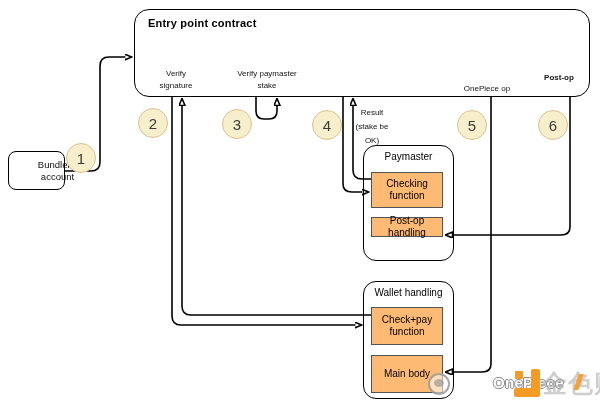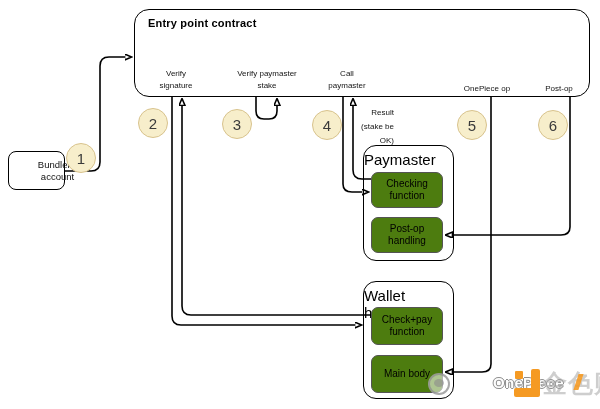--- a/index.html
+++ b/index.html
@@ -2,24 +2,24 @@
 <html><head>
 <meta charset="utf-8">
 <style>
   html,body{margin:0;padding:0;background:#fff;}
   #canvas{
     position:relative;width:600px;height:409px;background:#ffffff;overflow:hidden;
     font-family:"Liberation Sans",sans-serif;color:#111;
   }
   
   .outer-box{position:absolute;background:#fff;border:1.6px solid #000;border-radius:13px;box-sizing:border-box;}
-  .inner-box{position:absolute;background:#4d7c0f;border:1.2px solid #545454;border-radius:7px;box-sizing:border-box;
+  .inner-box{position:absolute;background:#fdba74;border:1.2px solid #545454;border-radius:0;box-sizing:border-box;
     display:flex;align-items:center;justify-content:center;text-align:center;
     font-size:10px;line-height:12.5px;color:#000;}
-  .box-title{position:absolute;width:100%;font-size:15px;color:#000;}
+  .box-title{position:absolute;width:100%;text-align:center;font-size:10px;color:#000;}
   
   #entry-title{position:absolute;left:148px;top:17px;font-size:11px;font-weight:600;color:#000;letter-spacing:.2px;}
   .entry-label{position:absolute;transform:translateX(-50%);text-align:center;
     font-size:8px;line-height:12px;color:#141414;}
   
   .step-circle{position:absolute;width:30px;height:30px;border-radius:50%;
     background:#f7eecb;border:1px solid #d8c38d;box-sizing:border-box;
     display:flex;align-items:center;justify-content:center;
     font-size:15px;color:#3a3a3a;z-index:6;}
   
@@ -51,33 +51,32 @@
 </head>
 <body>
 
 <div id="canvas">
 
   <div class="outer-box" id="entry-box" style="left:134px;top:9px;width:456px;height:88px;border-radius:15px;"></div>
   <div id="entry-title">Entry point contract</div>
 
   <div class="entry-label" style="left:176px;top:68px;width:48px;">Verify signature</div>
   <div class="entry-label" style="left:267px;top:68px;width:78px;">Verify paymaster stake</div>
-  <div class="entry-label" style="left:347px;top:68px;width:50px;">Call paymaster</div>
   <div class="entry-label" style="left:487px;top:83px;width:60px;">OnePiece op</div>
-  <div class="entry-label" style="left:559px;top:83px;width:46px;">Post-op</div>
+  <div class="entry-label" style="left:559px;top:72px;width:46px;font-weight:bold;">Post-op</div>
 
   <div class="outer-box" id="bundler-box" style="left:8px;top:151px;width:57px;height:39px;padding-left:42px;">
     <span style="display:inline-block;width:52px;">Bundler's account</span>
   </div>
 
   <div class="outer-box" style="left:363px;top:145px;width:91px;height:116px;">
     <div class="box-title" style="top:5px;">Paymaster</div>
   </div>
   <div class="inner-box" style="left:371px;top:172px;width:72px;height:36px;">Checking function</div>
-  <div class="inner-box" style="left:371px;top:217px;width:72px;height:36px;">Post-op handling</div>
+  <div class="inner-box" style="left:371px;top:217px;width:72px;height:20px;">Post-op handling</div>
 
   <div class="outer-box" style="left:363px;top:281px;width:91px;height:118px;">
     <div class="box-title" style="top:5px;">Wallet handling</div>
   </div>
   <div class="inner-box" style="left:371px;top:307px;width:72px;height:38px;">Check+pay function</div>
   <div class="inner-box" style="left:371px;top:355px;width:72px;height:38px;">Main body</div>
 
   <svg id="wires" width="600" height="409" viewBox="0 0 600 409">
     <defs>
       <marker id="arr" markerWidth="8" markerHeight="8" refX="0.5" refY="3" orient="auto" markerUnits="userSpaceOnUse">
@@ -94,21 +93,21 @@
     <path d="M 570 97 V 227 Q 570 235 561 235 H 452" marker-end="url(#arr)"></path>
   </svg>
 
   <div class="step-circle" style="left:66px;top:143px;">1</div>
   <div class="step-circle" style="left:138px;top:108px;">2</div>
   <div class="step-circle" style="left:222px;top:109px;">3</div>
   <div class="step-circle" style="left:312px;top:110px;">4</div>
   <div class="step-circle" style="left:457px;top:110px;">5</div>
   <div class="step-circle" style="left:538px;top:110px;">6</div>
 
-  <div class="small-note" style="left:350px;top:106px;width:44px;text-align:right;">
+  <div class="small-note" style="left:350px;top:106px;width:44px;text-align:center;">
     <span class="rline">Result</span>
     <span class="rline">(stake be</span>
     <span class="rline">OK)</span>
   </div>
 
   <div id="watermark">
     <div id="wm-skull"></div>
     <div id="wm-brand">OnePiece</div>
     <div id="wm-logo">
       <div class="sq"></div>

